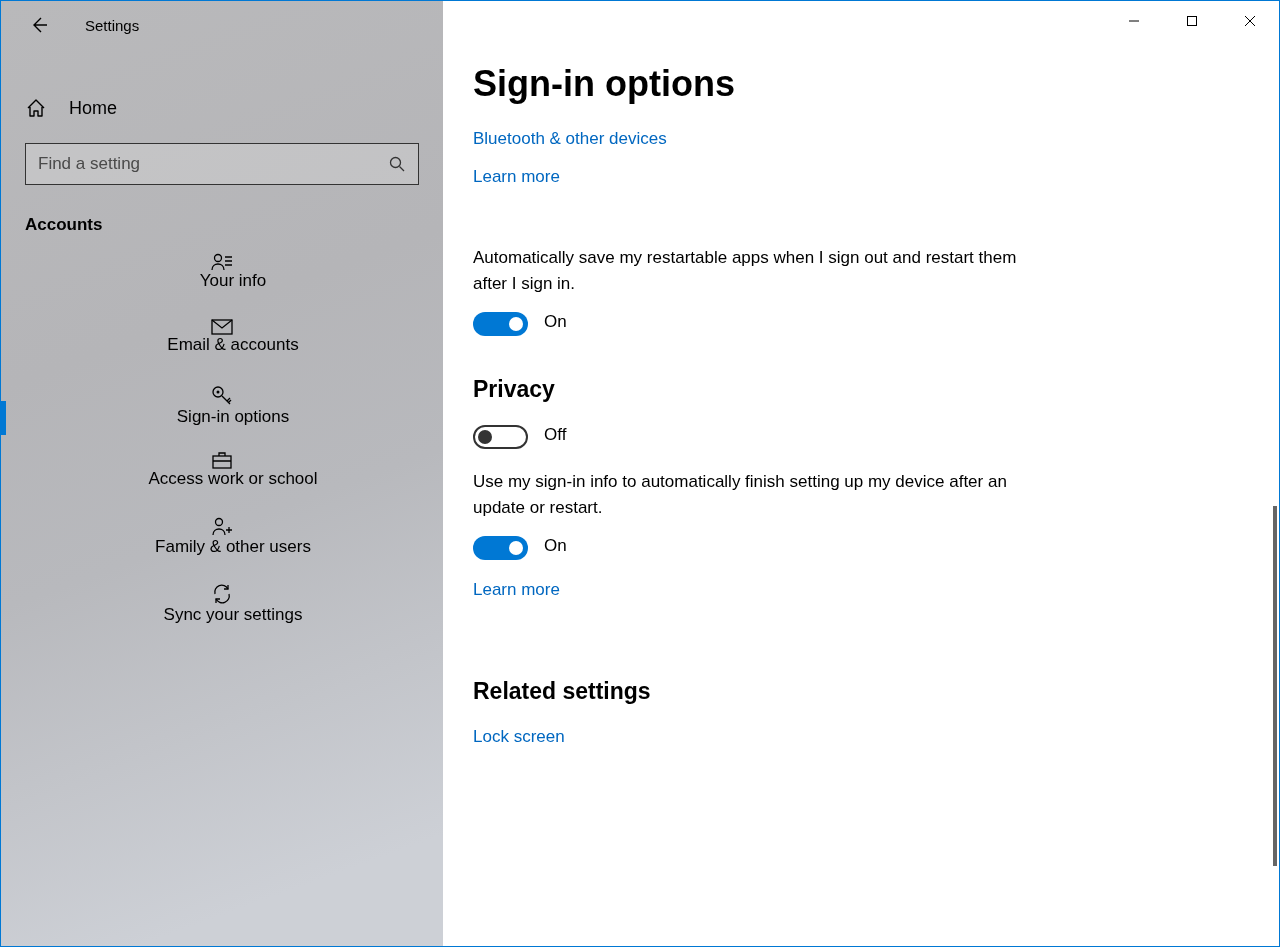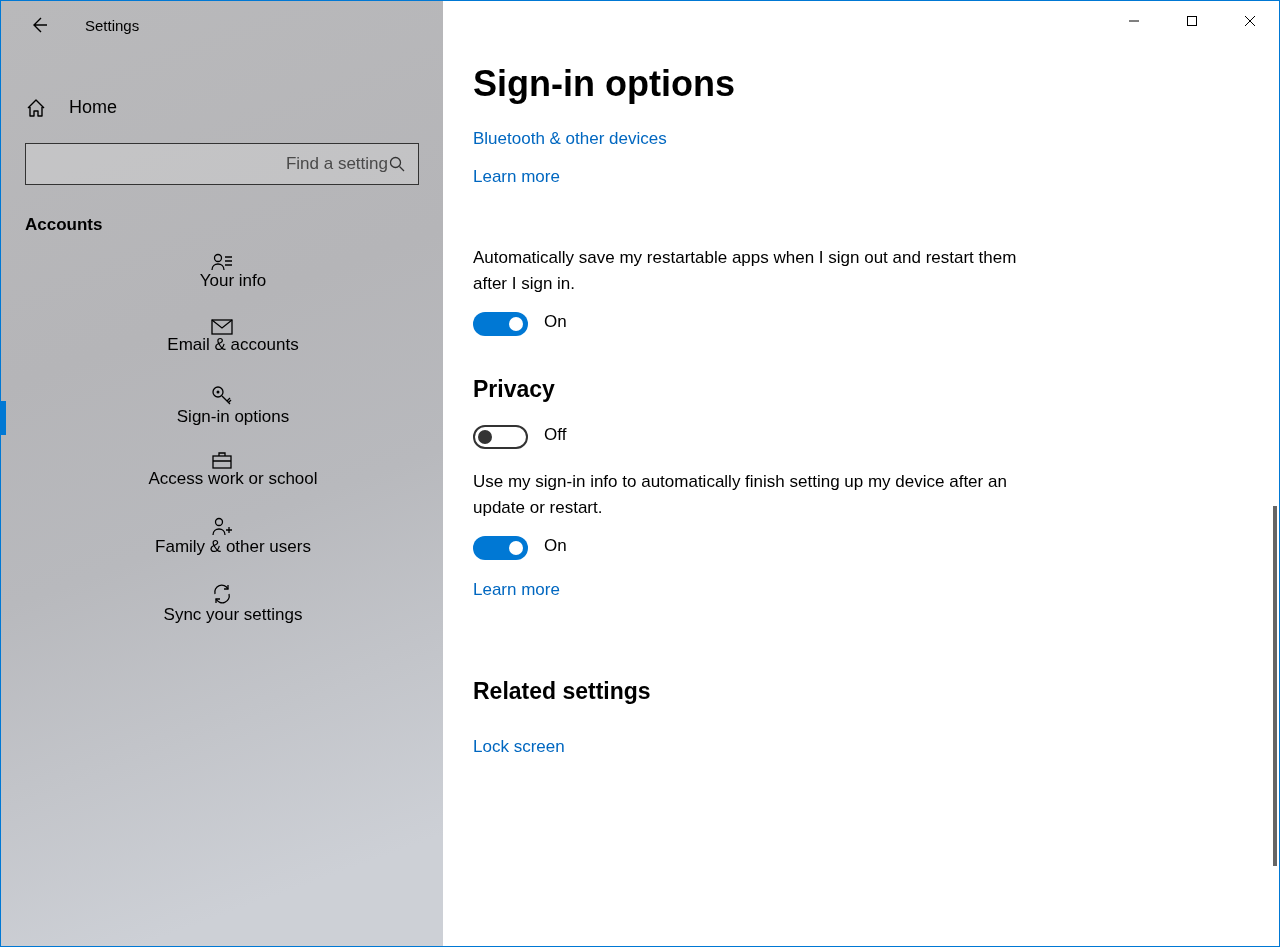--- a/index.html
+++ b/index.html
@@ -33,20 +33,21 @@
   justify-content: center;
   cursor: pointer;
 }
 .titlebar-label {
   font-size: 15px;
   margin-left: 30px;
   color: #000;
 }
 .home-row {
   display: flex;
+  align-items: center;
   padding: 14px 24px;
   margin-top: 34px;
   cursor: pointer;
 }
 .home-row .icon { width: 22px; }
 .home-row .label { font-size: 18px; margin-left: 22px; color: #000; }
 .search-wrap { padding: 10px 24px 0 24px; }
 .search-box {
   display: flex;
   align-items: center;
@@ -56,21 +57,20 @@
   background: rgba(255,255,255,0.18);
   padding: 0 12px;
 }
 .search-input {
   flex: 1;
   border: none;
   background: transparent;
   font-size: 17px;
   color: #000;
   outline: none;
-  text-align: right;
 }
 .search-input::placeholder { color: #4a4a4a; }
 .section-hdr {
   font-size: 17px;
   font-weight: 600;
   padding: 30px 24px 18px 24px;
   color: #000;
 }
 .nav-item {
   display: flex;
@@ -330,21 +330,21 @@
           <div class="toggle on">
               <div class="knob"></div>
             </div>
           <span class="toggle-label">On</span>
         </div>
         <a class="link">Learn more</a>
       </div>
 
       <div class="section" style="margin-top:60px">
         <h2>Related settings</h2>
-        <a class="link" style="margin-top:10px">Lock screen</a>
+        <a class="link" style="">Lock screen</a>
       </div>
     </div>
 
     <div class="scrollbar-track">
       <div class="scrollbar-thumb"></div>
     </div>
   </div>
 </div>
 
 </body></html>

